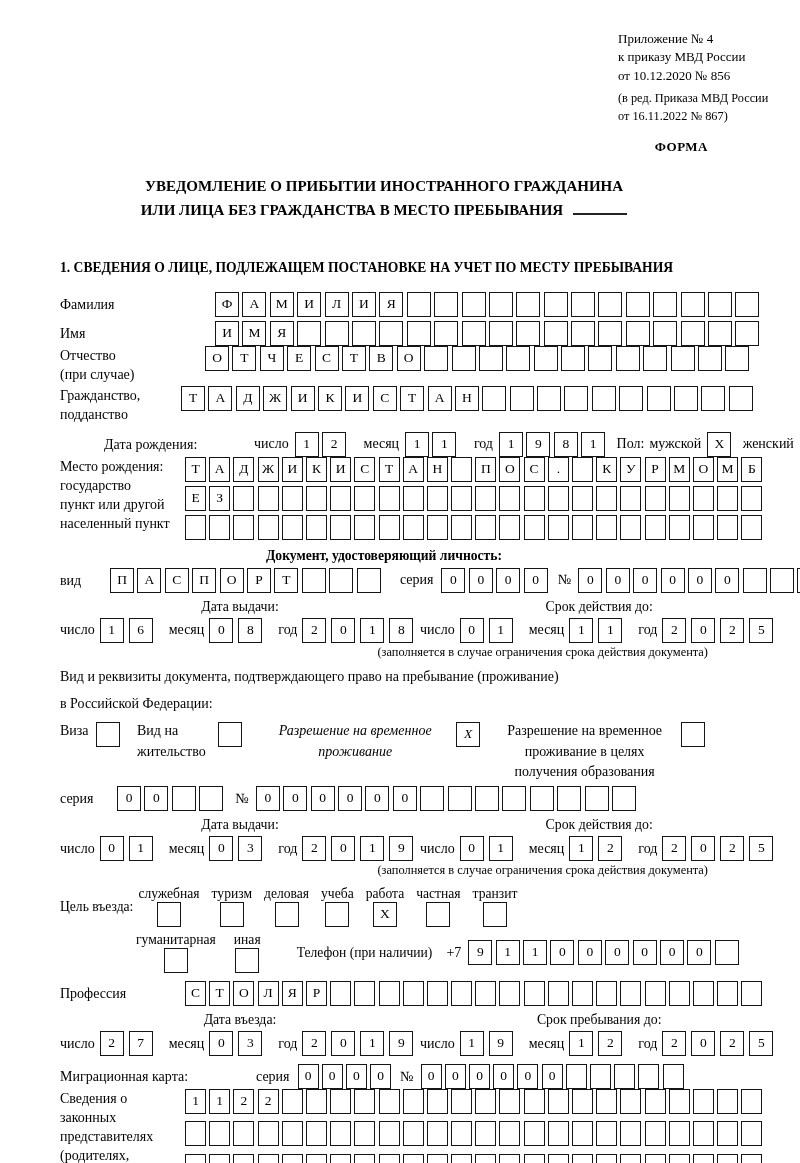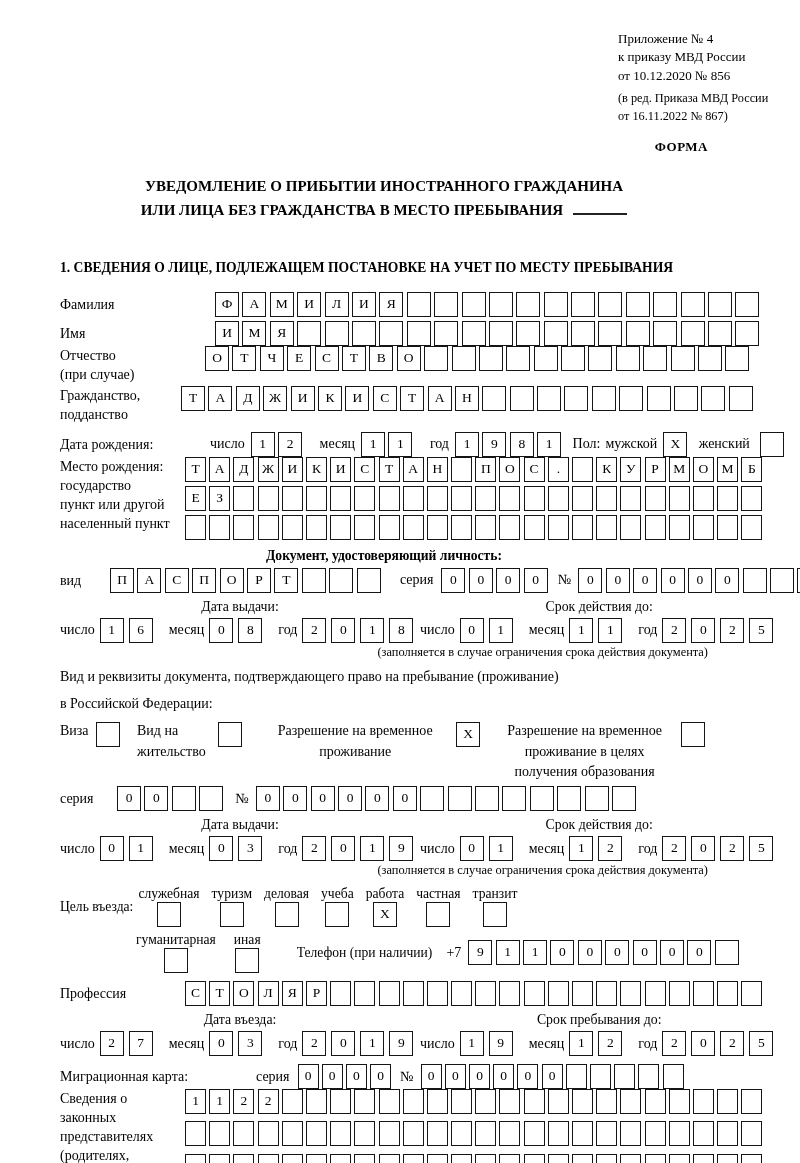--- a/index.html
+++ b/index.html
@@ -17,21 +17,21 @@
   .forma { text-align:right; font-weight:bold; font-size:13px; margin-top:14px; letter-spacing:.5px; }
 
   .title { text-align:center; font-weight:bold; font-size:15px; margin-top:20px; line-height:1.55; }
   .blank-line { display:inline-block; width:54px; border-bottom:2.2px solid #222; height:13px; margin-left:10px; }
   .sect { font-weight:bold; font-size:13.6px; margin-top:38px; }
 
   
   .row { display:flex; align-items:flex-start; }
   .ai-c { align-items:center; }
   .lbl { flex:none; line-height:19px; }
-  .w155{width:155px;} .w145{width:145px;} .w121{width:121px;} .w150{width:150px;}
+  .w155{width:155px;} .w145{width:145px;} .w121{width:121px;} .w150{width:150px;margin-left:44px;}
   .w125{width:125px;} .w50{width:50px;} .w57{width:57px;} .w170{width:170px;}
   .col { display:flex; flex-direction:column; }
 
   
   .cells { display:inline-flex; flex:none; }
   .cell {
     display:inline-block; width:24px; height:25px; border:1.8px solid #151515;
     margin-right:3.4px; text-align:center; font-size:13.5px; line-height:21px; flex:none;
   }
   .narrow .cell { width:21px; margin-right:3.2px; }
@@ -57,21 +57,21 @@
 
   .text-line { margin-top:7px; line-height:1.45; }
 
   
   .opts { display:flex; align-items:flex-start; margin-top:7px; }
   .opt { display:flex; align-items:flex-start; }
   .opt .cells { margin-left:7px; margin-top:1px; }
   .opt-txt { line-height:1.45; }
   .opt-center { text-align:center; }
   .w-opt3 { width:188px; } .w-opt4 { width:178px; }
-  .og1{margin-right:14px;} .og2{margin-right:16px;} .og3{margin-right:12px;}
+  .og1{margin-right:14px;} .og2{margin-right:16px;} .og3{margin-right:12px;font-style:italic;}
 
   
   .purpose { display:flex; align-items:center; font-size:13.6px; margin-top:8px; flex-wrap:nowrap; }
   .purpose .p-item { display:flex; align-items:center; margin-right:8px;flex-direction:column; }
   .purpose .p-item span { margin-right:4px; white-space:nowrap; }
   .purpose2 { margin-left:76px; margin-top:5px; }
   .purpose2 .p-item { margin-right:14px; }
   .phone-lbl { margin:0 14px 0 18px; white-space:nowrap; }
   .plus7 { margin-right:7px; font-size:14px; }
 </style>

